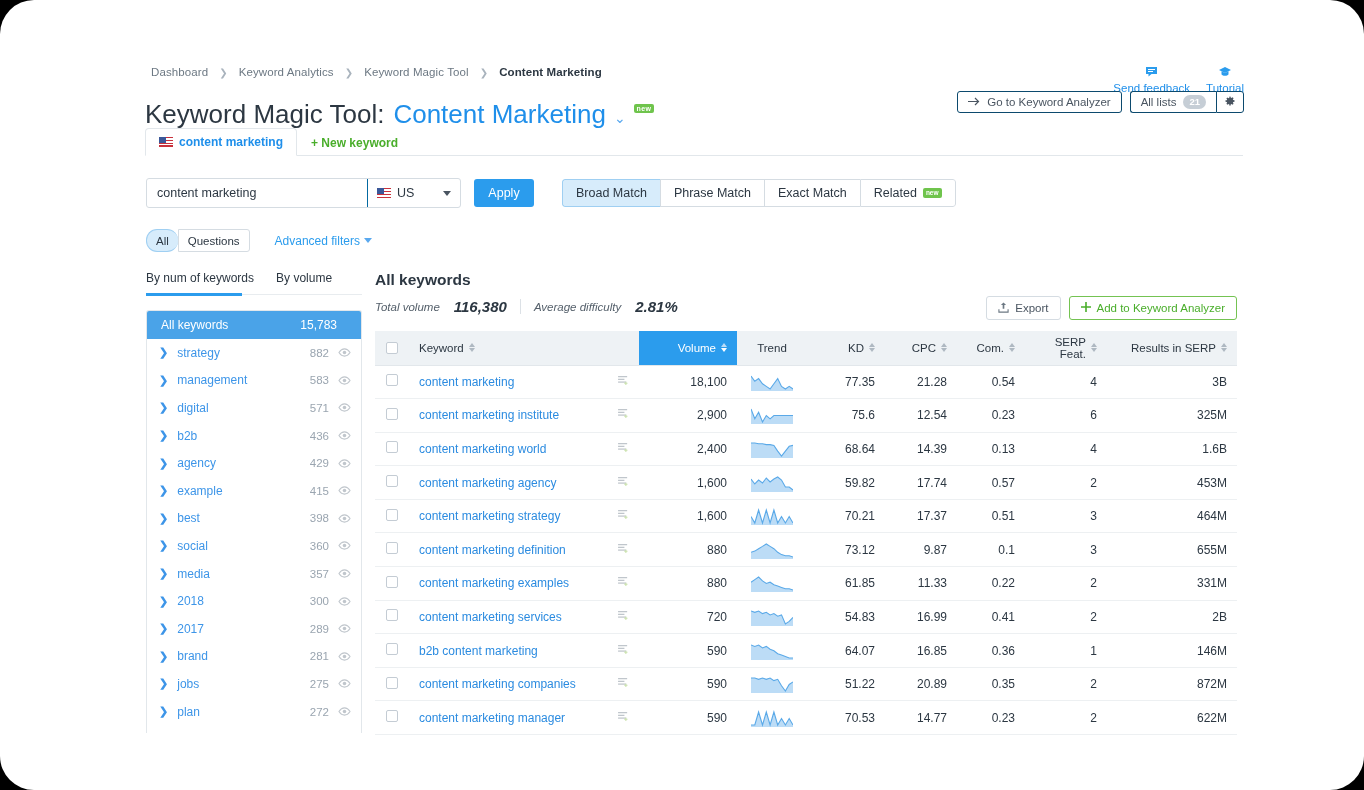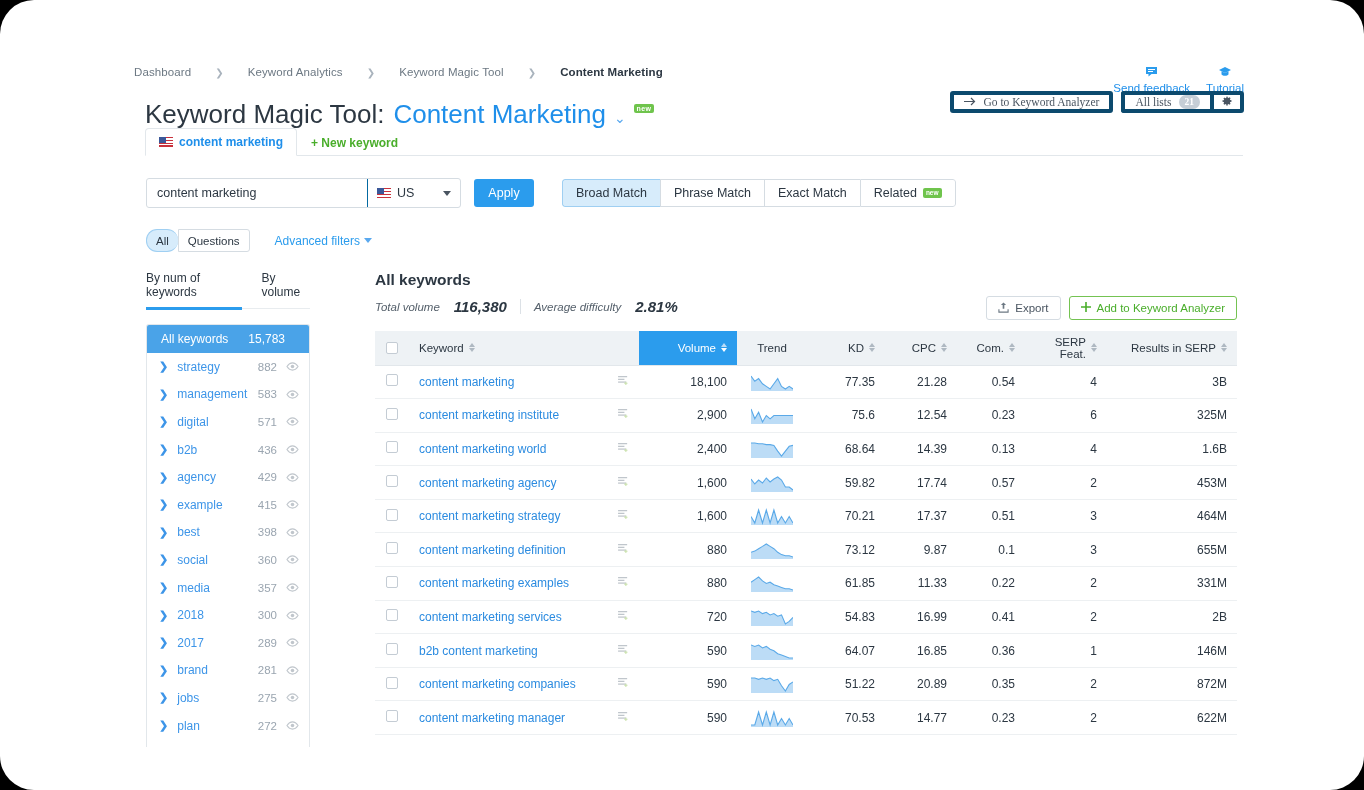--- a/index.html
+++ b/index.html
@@ -17,24 +17,24 @@
     left: 0; top: 0;
     width: 1364px; height: 790px;
     background: #ffffff;
     border-radius: 34px;
     overflow: hidden;
   }
 
   
   .breadcrumb {
     position: absolute;
-    left: 134px; top: 66px;
+    left: 151px; top: 66px;
     font-size: 11.5px;
     color: #6c7883;
-    display: flex; align-items: center; gap: 24px;
+    display: flex; align-items: center; gap: 11px;
     letter-spacing: .1px;
   }
   .breadcrumb .crumb { color: #6c7883; cursor: pointer; }
   .breadcrumb .crumb.current { color: #2c3742; font-weight: 600; }
   .breadcrumb .sep { color: #a9b3bd; font-size: 10px; }
 
   
   .toplinks {
     position: absolute;
     right: 120px; top: 66px;
@@ -48,29 +48,29 @@
   .toplink svg { display: block; }
 
   
   .topbuttons {
     position: absolute;
     right: 120px; top: 91px;
     display: flex; align-items: stretch; gap: 8px;
   }
   .btn-outline {
     height: 22px;
-    border: 4px solid #0c4a6e;
+    border: 1px solid #0c4a6e;
     border-radius: 3px;
     background: #fff;
     color: #4a5561;
     font-size: 11.5px;
     display: flex; align-items: center; gap: 7px;
     padding: 0 10px;
     cursor: pointer;
-    font-family: Liberation Serif, serif;
+    font-family: Liberation Sans, sans-serif;
   }
   .btn-group { display: flex; }
   .btn-group .btn-outline:first-child {
     border-right: none;
     border-radius: 3px 0 0 3px;
   }
   .btn-group .btn-outline:last-child {
     border-radius: 0 3px 3px 0;
     padding: 0 7px;
   }
@@ -289,21 +289,21 @@
     width: 0; height: 0;
     border-left: 4px solid transparent;
     border-right: 4px solid transparent;
     border-top: 5px solid #5aa9ef;
   }
 
   
   .sidebar {
     position: absolute;
     left: 146px; top: 271px;
-    width: 164px;
+    width: 216px;
     height: 466px;
   }
   .side-tabs {
     display: flex; gap: 22px;
     font-size: 12px;
     border-bottom: 1px solid #e8ecef;
     padding-bottom: 9px;
     position: relative;
   }
   .side-tab { color: #2c3742; cursor: pointer; }

